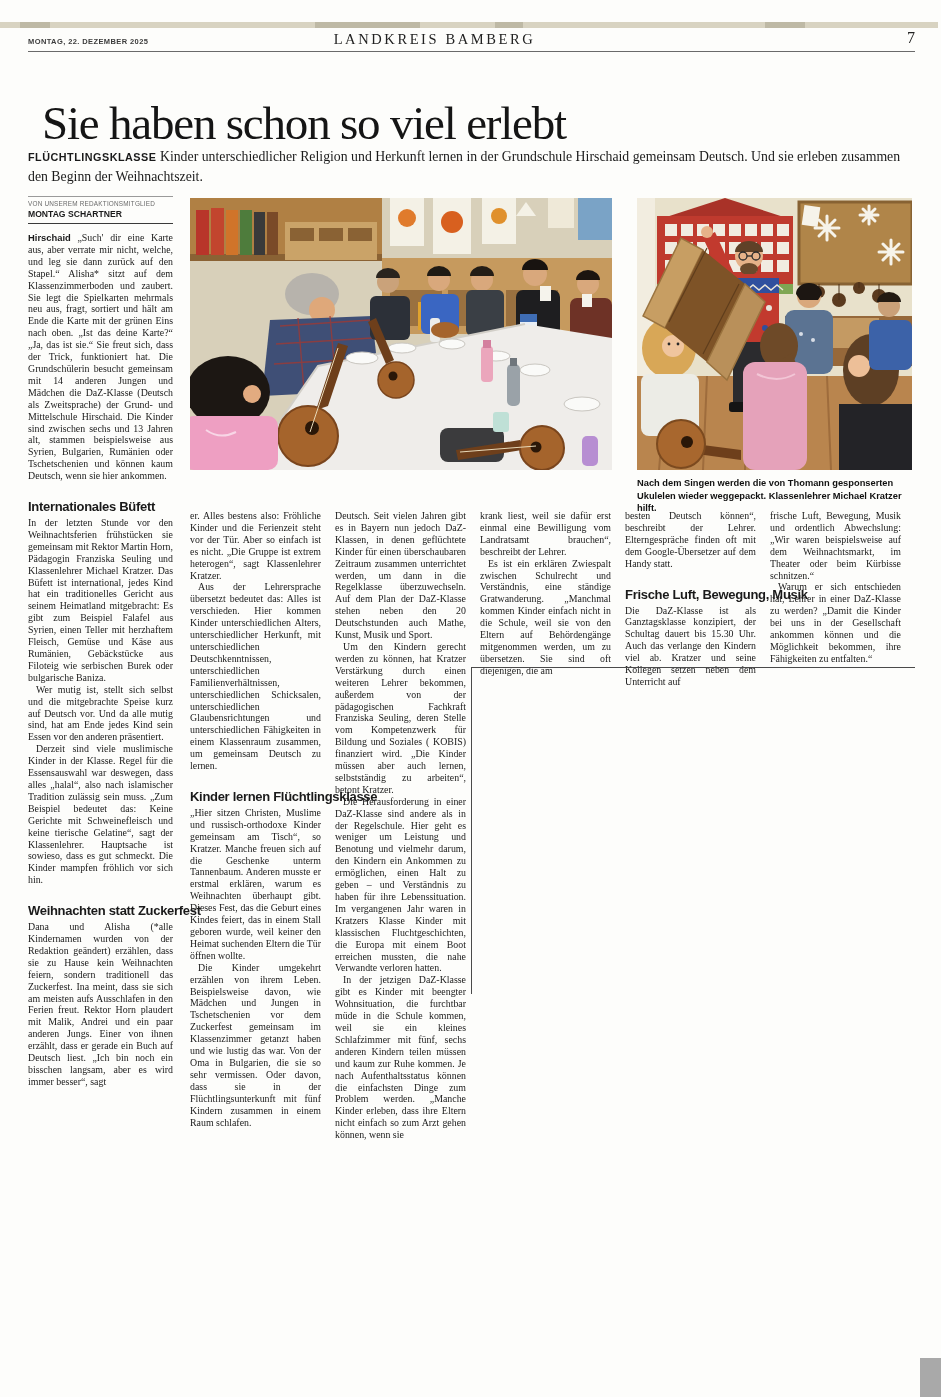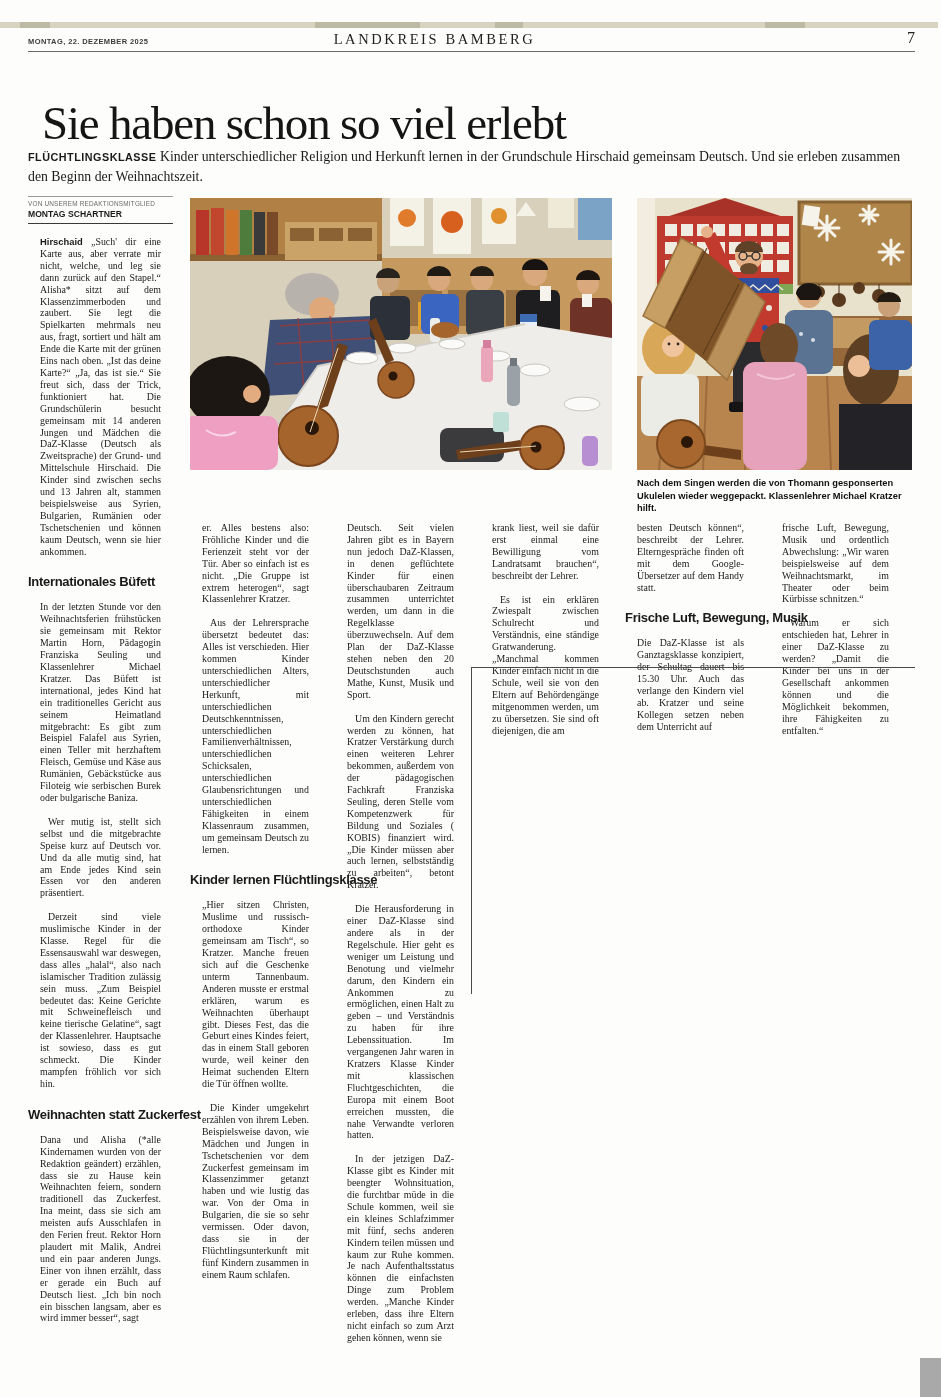--- a/index.html
+++ b/index.html
@@ -36,21 +36,21 @@
   
   .col{position:absolute;top:510px;width:131px;}
   .col1{left:28px;top:196px;width:145px;}
   .col2{left:190px;} .col3{left:335px;} .col4{left:480px;} .col5{left:625px;} .col6{left:770px;}
   .byline{border-top:1px solid #9a9a9a;border-bottom:1px solid #3a3a3a;
           padding:3px 0 4px;margin-bottom:8px;}
   .byline-prefix{font-family:"Liberation Sans",sans-serif;font-size:6.4px;color:#6a6a6a;
                  letter-spacing:.2px;}
   .byline-author{font-family:"Liberation Sans",sans-serif;font-weight:bold;font-size:8.6px;
                  color:#1a1a1a;margin-top:2px;}
-  .bp{margin:12px;font-size:9.9px;line-height:11.9px;text-align:justify;
+  .bp{margin:0;font-size:9.9px;line-height:11.9px;text-align:justify;
       hyphens:auto;-webkit-hyphens:auto;}
   .p-ind{text-indent:8px;}
   .lead-loc{font-family:"Liberation Sans",sans-serif;font-weight:bold;font-size:9.4px;}
   .subhead{margin:17px 0 3px;font-family:"Liberation Sans",sans-serif;font-weight:bold;
            font-size:13px;letter-spacing:-.3px;white-space:nowrap;}
   
   .end-rule-h{position:absolute;left:471px;top:667px;width:444px;border-top:1px solid #4a4a4a;}
   .end-rule-v{position:absolute;left:471px;top:667px;height:327px;border-left:1px solid #4a4a4a;}
 </style>
 </head>

